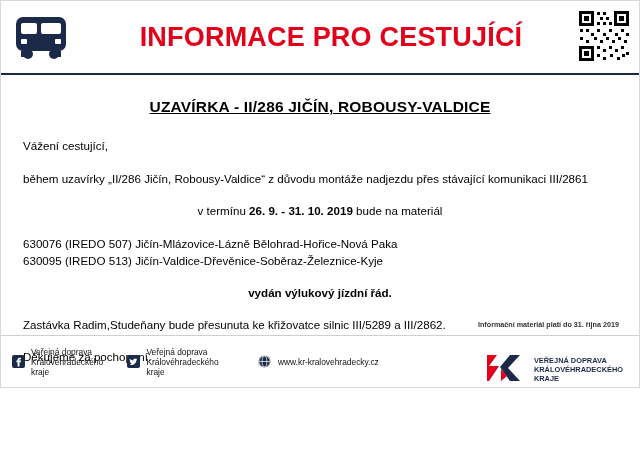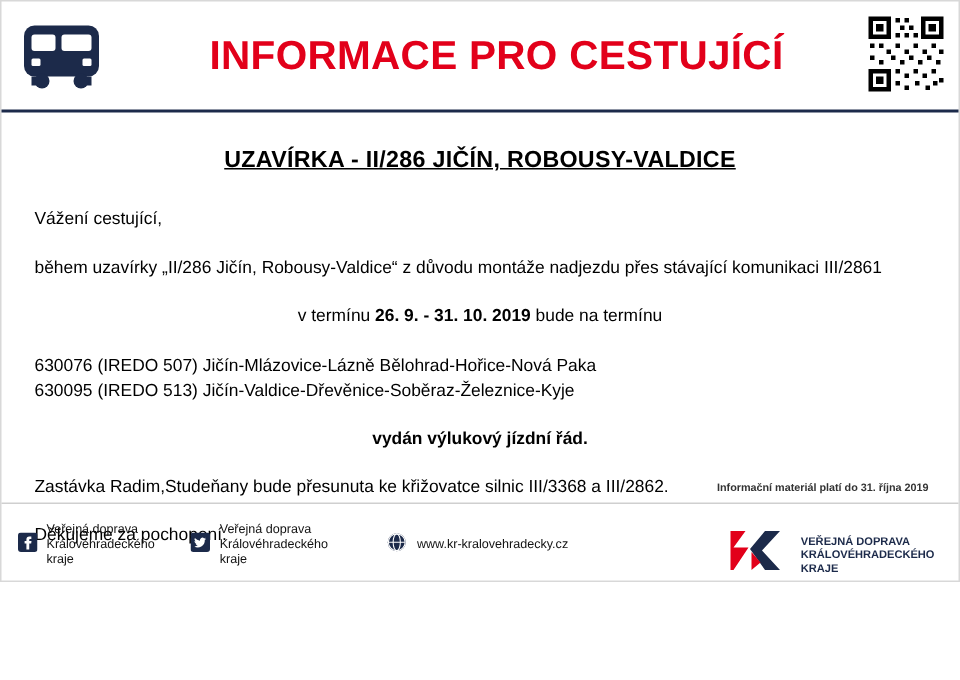--- a/index.html
+++ b/index.html
@@ -242,37 +242,37 @@
 
   <div class="content">
 
     <div class="doc-title">UZAVÍRKA - II/286 JIČÍN, ROBOUSY-VALDICE</div>
 
     <p class="p">Vážení cestující,</p>
 
     <p class="p">během uzavírky „II/286 Jičín, Robousy-Valdice“ z důvodu montáže nadjezdu přes stávající komunikaci III/2861</p>
 
     <p class="p center">
-      <span>v termínu </span><span class="bold">26. 9. - 31. 10. 2019</span><span> bude na termínu</span>
+      <span>v termínu </span><span class="bold">26. 9. - 31. 10. 2019</span><span> bude na materiál</span>
     </p>
 
     <div class="lines">
       <div>
         <span class="num">630076</span>
         <span>(IREDO 507) Jičín-Mlázovice-Lázně Bělohrad-Hořice-Nová Paka</span>
       </div>
       <div>
         <span class="num">630095</span>
         <span>(IREDO 513) Jičín-Valdice-Dřevěnice-Soběraz-Železnice-Kyje</span>
       </div>
     </div>
 
     <p class="center-strong">vydán výlukový jízdní řád.</p>
 
-    <p class="p">Zastávka Radim,Studeňany bude přesunuta ke křižovatce silnic III/3368 a III/2862.</p>
+    <p class="p">Zastávka Radim,Studeňany bude přesunuta ke křižovatce silnic III/5289 a III/2862.</p>
 
     <p class="p">Děkujeme za pochopení.</p>
   </div>
 
   <div class="footer-note">Informační materiál platí do 31. října 2019</div>
 
   <div class="footer">
 
     <div class="footer-col social">
       <div class="fitem">

